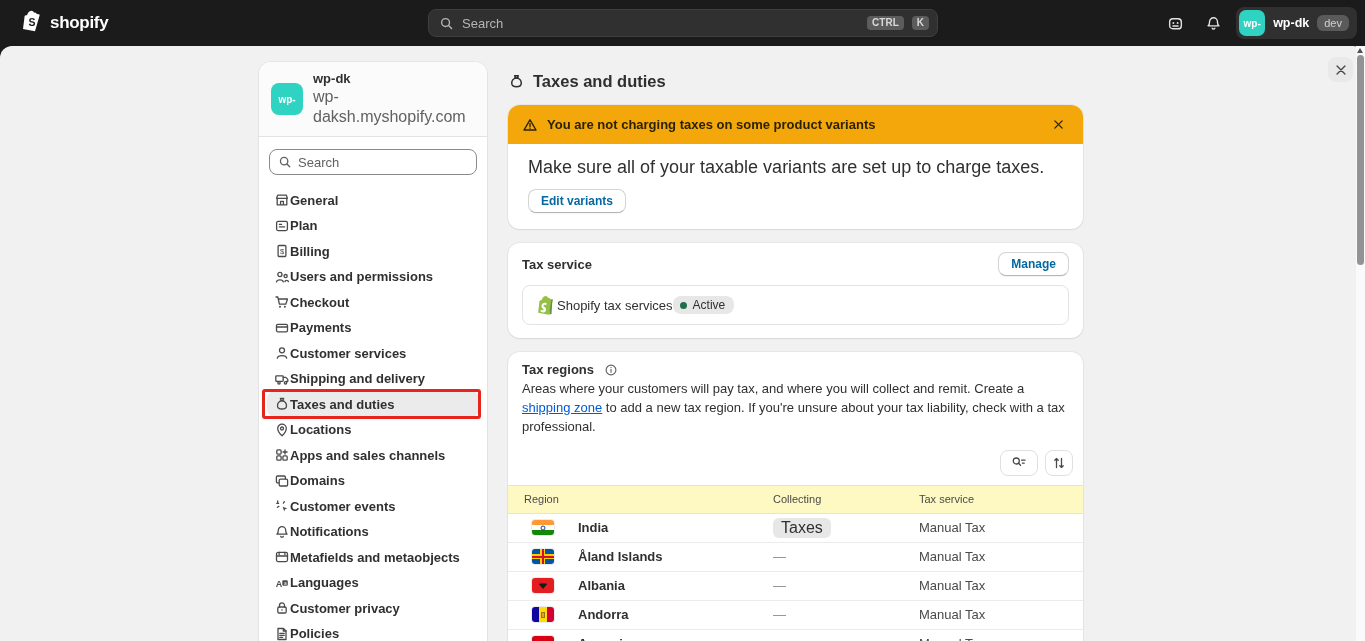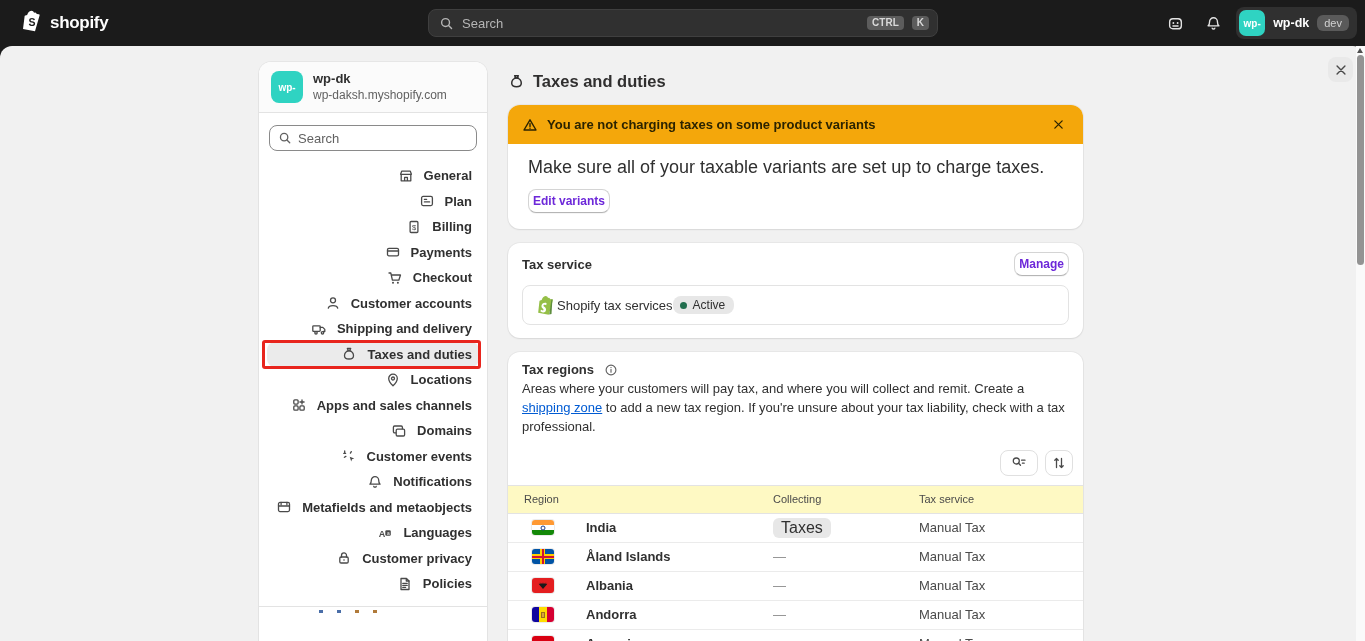--- a/index.html
+++ b/index.html
@@ -31,27 +31,27 @@
   
   .scrollbar { position:absolute; top:0; right:0; width:9px; bottom:0; background:#fafafa; }
   .scroll-up { position:absolute; top:2px; left:1px; width:0; height:0; border-left:3.5px solid transparent; border-right:3.5px solid transparent; border-bottom:5px solid #505050; }
   .scroll-thumb { position:absolute; top:9px; left:1px; width:7px; height:210px; background:#939393; border-radius:4px; }
 
   
   .sidebar { position:absolute; left:259px; top:16px; width:228px; bottom:0; background:#fff; border-radius:12px 12px 0 0; box-shadow:0 0 0 1px rgba(0,0,0,.045), 0 1px 2px rgba(0,0,0,.05); }
   .store-head { display:flex; align-items:center; gap:10px; padding:9px 12px; background:#fbfbfb; border-bottom:1px solid #e3e3e3; border-radius:12px 12px 0 0; }
   .store-avatar { width:32px; height:32px; border-radius:8px; background:var(--accent,#2fd3c2); color:#fff; font-size:10px; font-weight:700; display:flex; align-items:center; justify-content:center; flex:0 0 auto; }
   .store-name { font-size:13px; font-weight:700; color:#303030; line-height:1.25; }
-  .store-domain { font-size:12px; color:#616161; line-height:1.25; }
+  .store-domain { font-size:16px; color:#616161; line-height:1.25; }
   .sb-search { margin:12px 10px 8px; height:26px; border:1px solid #8a8a8a; border-radius:8px; display:flex; align-items:center; gap:6px; padding:0 8px; background:#fff; }
   .sb-search svg { width:14px; height:14px; color:#616161; flex:0 0 auto; }
   .sb-search input { border:none; outline:none; flex:1; font-size:13px; color:#303030; font-family:inherit; background:transparent; min-width:0; }
   .sb-search input::placeholder { color:#616161; }
   .nav { padding:4px 8px 0; }
-  .nav-item { position:relative; height:25.5px; display:flex; align-items:center; gap:10px; padding:0 7px; border-radius:8px; cursor:pointer;justify-content:flex-end; }
+  .nav-item { position:relative; height:25.5px; display:flex; align-items:center; gap:0; padding:0 7px; border-radius:8px; cursor:pointer; }
   .nav-item .ico { width:16px; height:16px; color:#4a4a4a; flex:0 0 auto; display:flex; }
   .nav-item .ico svg { width:16px; height:16px; }
   .nav-item .lbl { font-size:13px; font-weight:600; color:#303030; white-space:nowrap; }
   .nav-item.selected { background:#ebebeb; }
   .red-box { position:absolute; left:-5px; right:-2px; top:-2px; bottom:-2px; border:3px solid var(--annotation,#e8251d); border-radius:3px; pointer-events:none; z-index:5; }
   .sb-divider { border-top:1px solid #e3e3e3; margin:9px 0 0; }
   .sb-footer { height:6px; overflow:hidden; padding:3px 0 0 60px; display:flex; gap:14px; }
   .sb-footer i { display:block; width:4px; height:4px; background:#777; }
   .sb-footer i.b { background:#4a6ea8; } .sb-footer i.o { background:#b07a3a; }
 
@@ -65,21 +65,21 @@
 
   
   .banner { margin-bottom:14px; }
   .banner-head { background:var(--warning,#f4a70b); border-radius:12px 12px 0 0; height:39px; display:flex; align-items:center; gap:9px; padding:0 14px; }
   .banner-head .ico { width:16px; height:16px; color:#2b2300; display:flex; }
   .banner-title { font-size:13px; font-weight:700; color:#2b2300; flex:1; }
   .banner-x { background:none; border:none; width:22px; height:22px; color:#2b2300; display:flex; align-items:center; justify-content:center; cursor:pointer; border-radius:6px; }
   .banner-x svg { width:13px; height:13px; }
   .banner-body { padding:13px 20px 16px; }
   .banner-text { font-size:18px; color:#303030; }
-  .btn { display:inline-flex; align-items:center; justify-content:center; background:#fff; border:1px solid #d4d4d4; border-bottom-color:#b5b5b5; border-radius:8px; font-size:12px; font-weight:600; color:#6d28d9; padding:4px 4px; cursor:pointer; font-family:inherit; box-shadow:0 1px 0 rgba(0,0,0,.04); }
+  .btn { display:inline-flex; align-items:center; justify-content:center; background:#fff; border:1px solid #d4d4d4; border-bottom-color:#b5b5b5; border-radius:8px; font-size:12px; font-weight:600; color:#0369a1; padding:4px 12px; cursor:pointer; font-family:inherit; box-shadow:0 1px 0 rgba(0,0,0,.04); }
   .banner-body .btn { margin-top:11px; }
 
   
   .svc { margin-bottom:14px; padding:8px 14px 13px; }
   .svc-head { display:flex; align-items:center; justify-content:space-between; height:26px; }
   .svc-title { font-size:13px; font-weight:700; color:#303030; }
   .svc-box { margin-top:8px; border:1px solid #e3e3e3; border-radius:8px; display:flex; align-items:center; gap:0; padding:8px 12px; height:40px; }
   .svc-box .logo { width:22px; height:24px; display:flex; }
   .svc-name { font-size:13px; color:#303030; }
   .badge { display:inline-flex; align-items:center; gap:6px; background:#e7e7e7; border-radius:8px; padding:2px 9px 2px 7px; font-size:12px; color:#303030; }
@@ -91,21 +91,21 @@
   .regions-title { font-size:13px; font-weight:700; color:#303030; }
   .info-ico { width:14px; height:14px; color:#616161; display:flex; cursor:pointer; }
   .regions-desc { padding:0 14px; margin:3px 0 9px; font-size:13px; color:#303030; line-height:1.45; }
   .link { color:var(--link,#005bd3); text-decoration:underline; cursor:pointer; }
   .tbl-toolbar { display:flex; justify-content:flex-end; gap:7px; padding:4px 10px 9px; }
   .tool-btn { height:26px; border-radius:8px; border:1px solid #e0e0e0; background:#fff; color:#4a4a4a; display:flex; align-items:center; justify-content:center; cursor:pointer; }
   .tool-btn.wide { width:38px; } .tool-btn.narrow { width:28px; }
   .tool-btn svg { width:16px; height:16px; }
   .tbl-header { display:grid; grid-template-columns:249px 146px 1fr; padding-left:16px; height:29px; align-items:center; background:#fef9c3; border-top:1px solid #e3e3e3; border-bottom:1px solid #e3e3e3; font-size:11px; color:#4a4a4a; }
   .tbl-row { display:grid; grid-template-columns:249px 146px 1fr; padding-left:16px; height:29px; align-items:center; border-bottom:1px solid #ebebeb; background:#fff; cursor:pointer; }
-  .cell-region { display:flex; align-items:center; gap:32px; padding-left:8px; }
+  .cell-region { display:flex; align-items:center; gap:24px; padding-left:8px; }
   .flag { position:relative; width:22px; height:15px; border-radius:3px; overflow:hidden; box-shadow:0 0 0 1px rgba(0,0,0,.08); flex:0 0 auto; }
   .flag .bar-h { position:absolute; left:0; right:0; top:5px; height:5px; }
   .flag .bar-v { position:absolute; top:0; bottom:0; left:8px; width:5px; }
   .flag .bar-h.inner { top:6.5px; height:2px; }
   .flag .bar-v.inner { left:9.5px; width:2px; }
   .emblem { position:absolute; top:50%; left:50%; transform:translate(-50%,-50%); }
   .emblem.chakra { width:5px; height:5px; border:1px solid #1a3c8c; border-radius:50%; }
   .emblem.eagle { width:9px; height:7px; background:#1a1a1a; clip-path:polygon(50% 100%, 0 25%, 28% 25%, 10% 0, 42% 28%, 50% 0, 58% 28%, 90% 0, 72% 25%, 100% 25%); }
   .emblem.crest { width:4px; height:6px; background:#d9a43a; border:1px solid #9a6f1e; }
   .region-name { font-size:13px; font-weight:600; color:#303030; }
@@ -196,44 +196,55 @@
             <svg viewBox="0 0 16 16" fill="none" stroke="currentColor" stroke-width="1.3" stroke-linecap="round" stroke-linejoin="round">
               <rect x="4.1" y="2.5" width="7.8" height="11" rx="1"></rect>
               <text x="8" y="10.6" font-size="7.5" text-anchor="middle" fill="currentColor" stroke="none" font-family="Liberation Sans, sans-serif">$</text>
             </svg>
           </span>
           <span class="lbl">Billing</span>
         </div>
         <div class="nav-item">
           <span class="ico">
             <svg viewBox="0 0 16 16" fill="none" stroke="currentColor" stroke-width="1.3" stroke-linecap="round" stroke-linejoin="round">
-              <rect x="2.5" y="4.4" width="11" height="7.4" rx="1.4"></rect>
-              <path d="M2.5 7h11"></path>
-            </svg>
-          </span>
-          <span class="lbl">Payments</span>
+              <circle cx="5.9" cy="5.5" r="2.1"></circle>
+              <path d="M2.5 12.9c.4-2.6 6.4-2.6 6.8 0"></path>
+              <circle cx="11.6" cy="7.1" r="1.6"></circle>
+              <path d="M10.9 12.7c.3-1.8 3.2-1.8 3.5 0"></path>
+            </svg>
+          </span>
+          <span class="lbl">Users and permissions</span>
         </div>
         <div class="nav-item">
           <span class="ico">
             <svg viewBox="0 0 16 16" fill="none" stroke="currentColor" stroke-width="1.3" stroke-linecap="round" stroke-linejoin="round">
               <path d="M2 3h1.8l1.6 7.2h6.4l1.7-5.2H4.2"></path>
               <circle cx="6" cy="12.7" r="1" fill="currentColor" stroke="none"></circle>
               <circle cx="10.9" cy="12.7" r="1" fill="currentColor" stroke="none"></circle>
             </svg>
           </span>
           <span class="lbl">Checkout</span>
         </div>
         <div class="nav-item">
           <span class="ico">
             <svg viewBox="0 0 16 16" fill="none" stroke="currentColor" stroke-width="1.3" stroke-linecap="round" stroke-linejoin="round">
+              <rect x="2.5" y="4.4" width="11" height="7.4" rx="1.4"></rect>
+              <path d="M2.5 7h11"></path>
+            </svg>
+          </span>
+          <span class="lbl">Payments</span>
+        </div>
+        <div class="nav-item">
+          <span class="ico">
+            <svg viewBox="0 0 16 16" fill="none" stroke="currentColor" stroke-width="1.3" stroke-linecap="round" stroke-linejoin="round">
               <circle cx="8" cy="5.3" r="2.5"></circle>
               <path d="M3.3 13.2c.6-3.4 8.8-3.4 9.4 0"></path>
             </svg>
           </span>
-          <span class="lbl">Customer accounts</span>
+          <span class="lbl">Customer services</span>
         </div>
         <div class="nav-item">
           <span class="ico">
             <svg viewBox="0 0 16 16" fill="none" stroke="currentColor" stroke-width="1.3" stroke-linecap="round" stroke-linejoin="round">
               <rect x="1.8" y="4.8" width="7.4" height="5.6" rx="0.8"></rect>
               <path d="M9.2 6.4h2.6l2 2v2.1h-1.4"></path>
               <circle cx="5" cy="11.8" r="1.2"></circle>
               <circle cx="11.5" cy="11.8" r="1.2"></circle>
             </svg>
           </span>

